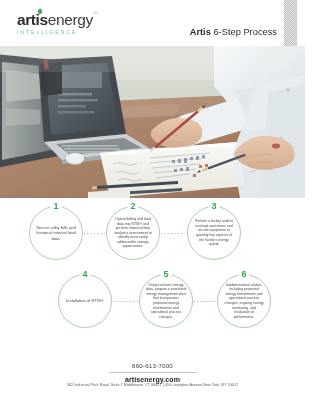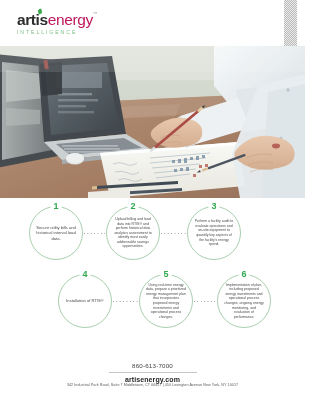--- a/index.html
+++ b/index.html
@@ -41,21 +41,21 @@
     letter-spacing: -0.4px;
     white-space: nowrap;
     position: relative;
   }
   #logo-artis {
     font-weight: bold;
     color: #2d2d2d;
   }
   #logo-energy {
     font-weight: normal;
-    color: #be185d;
+    color: #404040;
   }
   #logo-tm {
     font-size: 4.5px;
     color: #9a9a9a;
     vertical-align: super;
     position: relative;
     top: -4px;
     left: 0px;
   }
   
@@ -226,20 +226,21 @@
   <div id="header">
 
     <div id="logo-block">
       <div id="logo-wordmark">
         <span id="logo-artis">artis</span><span id="logo-energy">energy</span><span id="logo-tm">™</span>
         <span id="logo-leaf"></span>
       </div>
       <div id="logo-sub">INTELLIGENCE</div>
     </div>
 
+    <div id="header-title"><span class="t-bold">Artis</span><span class="t-reg"> 6-Step Process</span></div>
 
     <div id="header-pattern"></div>
   </div>
 
   <div id="hero">
     <svg viewBox="0 0 305 152" preserveAspectRatio="none">
       <defs>
         <linearGradient id="gWall" x1="0" y1="0" x2="0" y2="1">
           <stop offset="0%" stop-color="#d8dbd0"></stop>
           <stop offset="100%" stop-color="#c2c7ba"></stop>

